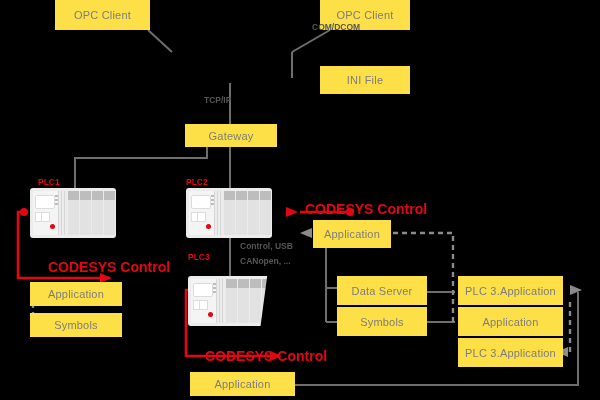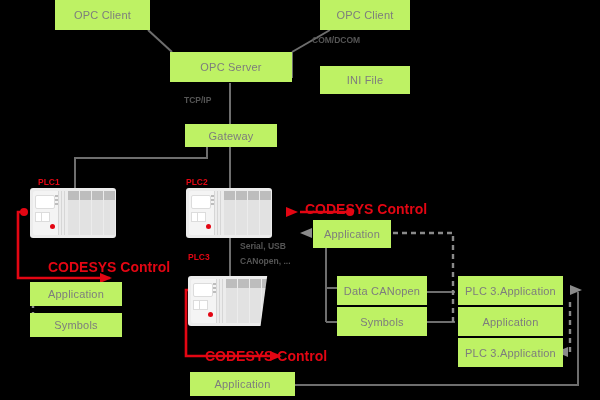--- a/index.html
+++ b/index.html
@@ -1,21 +1,21 @@
 <!DOCTYPE html>
 <html><head>
 <meta charset="utf-8">
 <style>
   html,body{margin:0;padding:0;background:#000;}
   #stage{
     position:relative;width:600px;height:400px;background:#000;overflow:hidden;
     font-family:"Liberation Sans", sans-serif;
   }
   .box{
-    position:absolute;background:#bef264;display:flex;align-items:center;
+    position:absolute;background:#fde047;display:flex;align-items:center;
     justify-content:center;color:#7d7d7d;font-size:11px;letter-spacing:.2px;
     white-space:nowrap;
   }
   .lbl{
     position:absolute;color:#555;font-size:8.5px;font-weight:bold;white-space:nowrap;
   }
   .redlbl{
     position:absolute;color:#e30613;font-size:14px;font-weight:bold;white-space:nowrap;
   }
   .plcname{
@@ -109,32 +109,31 @@
       <polygon points="112,278 100,273 100,283"></polygon>
       <polygon points="298,212 286,207 286,217"></polygon>
       <polygon points="282,356 270,351 270,361"></polygon>
     </g>
   </svg>
 
   <div class="box" style="left:55px;top:0px;width:95px;height:30px;">OPC Client</div>
 
   <div class="box" style="left:320px;top:0px;width:90px;height:30px;">OPC Client</div>
 
-  <div class="box" style="left:170px;top:52px;width:122px;height:30px;">OPC Server</div>
 
   <div class="box" style="left:320px;top:66px;width:90px;height:28px;">INI File</div>
 
   <div class="box" style="left:185px;top:124px;width:92px;height:23px;">Gateway</div>
 
-  <div class="lbl" style="left:312px;top:35px;">COM/DCOM</div>
-
-  <div class="lbl" style="left:184px;top:95px;">TCP/IP</div>
-
-
-  <div class="lbl" style="left:240px;top:241px;">Serial, USB</div>
+  <div class="lbl" style="left:312px;top:22px;">COM/DCOM</div>
+
+  <div class="lbl" style="left:204px;top:95px;">TCP/IP</div>
+
+
+  <div class="lbl" style="left:240px;top:241px;">Control, USB</div>
 
   <div class="lbl" style="left:240px;top:256px;">CANopen, ...</div>
 
   <div class="plcname" style="left:30px;top:177px;padding-left:8px;">PLC1</div>
   <div class="plc" style="left:30px;top:188px;width:86px;height:50px;">
     <div class="body"></div>
     <div class="cpu"></div>
     <div class="screen"></div>
     <div class="dots"></div>
     <div class="sw"></div>
@@ -184,20 +183,20 @@
       <div class="mod"></div>
       <div class="mod"></div>
       <div class="mod"></div>
     </div>
     <div class="cut" style="left:72px;top:-2px;width:22px;height:56px;
                 clip-path:polygon(34% 0%,100% 0%,100% 100%,0% 100%);"></div>
   </div>
   <div class="redlbl" style="left:205px;top:348px;">CODESYS Control</div>
   <div class="box" style="left:190px;top:372px;width:105px;height:24px;">Application</div>
 
-  <div class="box" style="left:337px;top:276px;width:90px;height:29px;">Data CANopen</div>
+  <div class="box" style="left:337px;top:276px;width:90px;height:29px;">Data Server</div>
   <div class="box" style="left:337px;top:307px;width:90px;height:29px;">Symbols</div>
 
   <div class="box" style="left:458px;top:276px;width:105px;height:29px;">PLC 3.Application</div>
   <div class="box" style="left:458px;top:307px;width:105px;height:29px;">Application</div>
   <div class="box" style="left:458px;top:338px;width:105px;height:29px;">PLC 3.Application</div>
 
 </div>
 
 </body></html>

